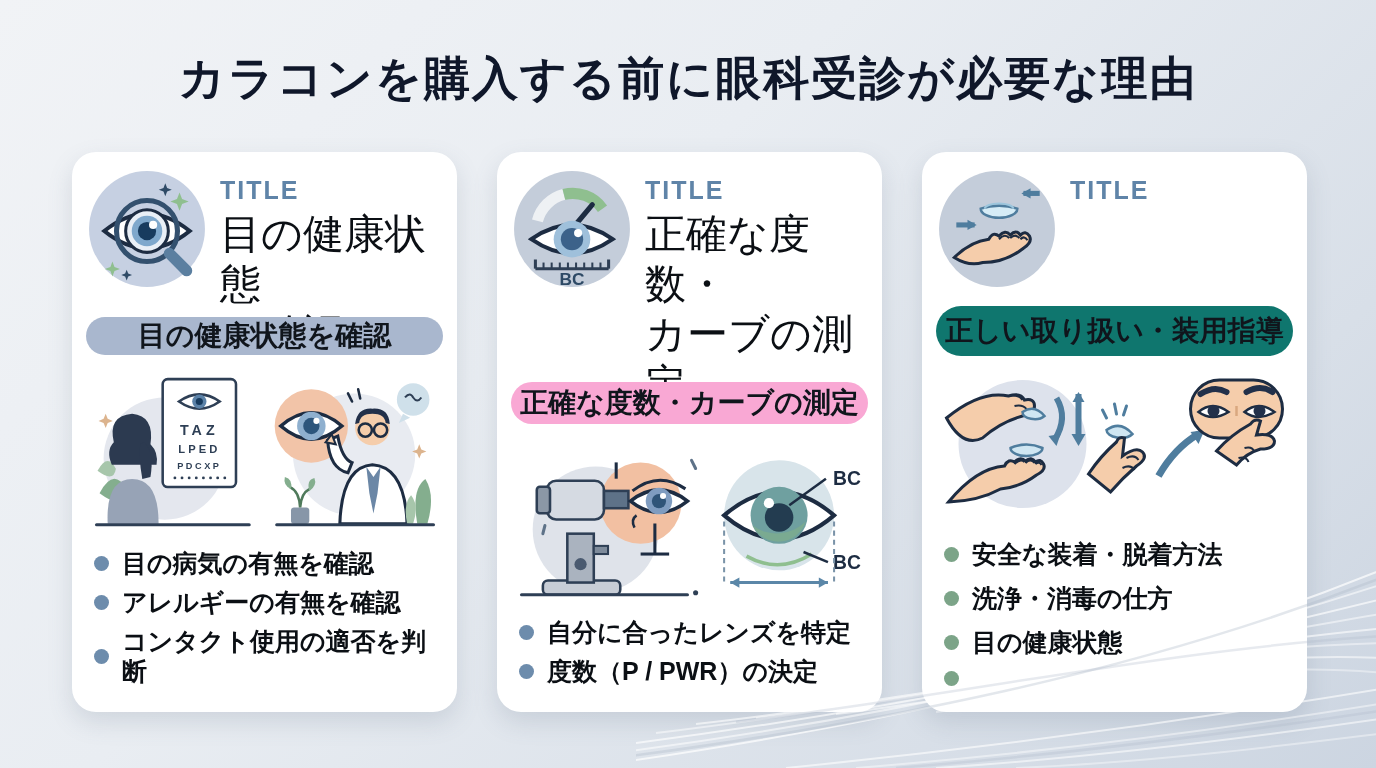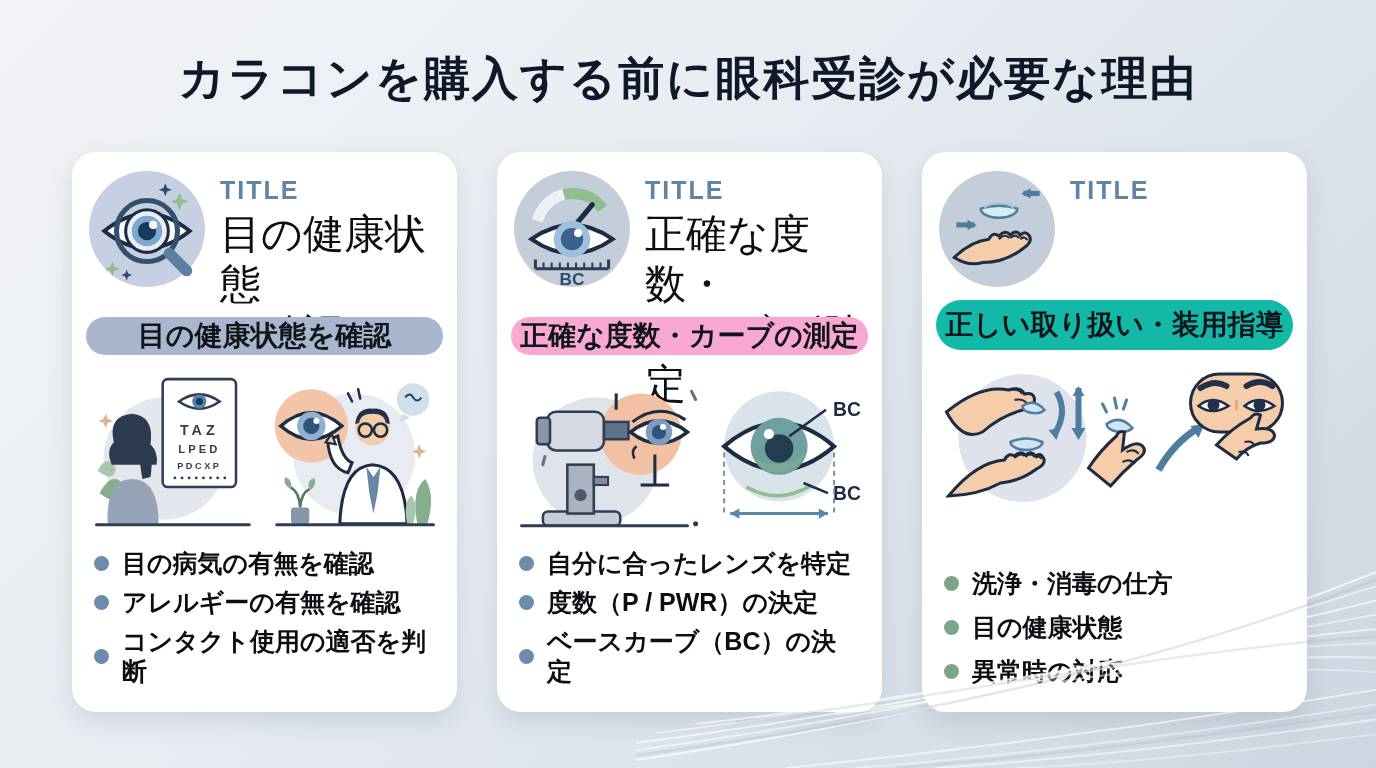--- a/index.html
+++ b/index.html
@@ -39,28 +39,28 @@
   .card-header { display:flex; align-items:flex-start; gap:12px; min-height:128px; }
   .icon-circle { width:122px; height:122px; flex:none; }
   .icon-circle svg { width:100%; height:100%; display:block; }
   .head-text { padding-top:8px; }
   .title-label {
     font-size:25px; font-weight:700; letter-spacing:2px;
     color:#5f84a8; margin-bottom:4px;
   }
   .heading { font-size:41px; font-weight:400; line-height:1.22; color:#0b0f14; }
   .pill {
-    margin-top:4px;
+    margin-top:10px;
     height:50px; border-radius:26px;
     display:flex; align-items:center; justify-content:center;
     font-size:28px; font-weight:800; color:#10151c;
   }
   .pill--blue  { background:#a9b7ce; }
   .pill--sage  { background:#f9a8d4; }
-  .pill--green { background:#14b8a6; }
+  .pill--green { background:#0f766e; }
   .illustration { margin-top:16px; height:168px; }
   .illustration svg { width:100%; height:100%; display:block; }
   .card:nth-child(3) .illustration { height:150px; }
   .bullets { list-style:none; margin-top:auto; margin-bottom:6px; padding:0 8px; }
   .bullets li { display:flex; align-items:center; gap:13px; margin-top:9px; }
   .card:nth-child(3) .bullets li { margin-top:14px; }
   .bullets .dot { width:15px; height:15px; border-radius:50%; flex:none; }
   .dot--blue  { background:#6d8cac; }
   .dot--green { background:#7ca488; }
   .bullets .txt { font-size:25px; font-weight:700; color:#0b0f14; line-height:1.2; }
@@ -258,24 +258,20 @@
     </div>
     <ul class="bullets">
       <li>
           <span class="dot dot--blue"></span>
           <span class="txt">自分に合ったレンズを特定</span>
         </li>
       <li>
           <span class="dot dot--blue"></span>
           <span class="txt">度数（P / PWR）の決定</span>
         </li>
-      <li>
-          <span class="dot dot--blue"></span>
-          <span class="txt">ベースカーブ（BC）の決定</span>
-        </li>
     </ul>
   </section>
 
   <section class="card">
     <div class="card-header">
       <div class="icon-circle">
         <svg viewBox="0 0 120 120">
           <circle cx="60" cy="60" r="57" fill="#c4cdda"></circle>
           <path d="M18,88 q16,-16 34,-18 q4,-8 10,-3 q6,-7 11,-1 q6,-6 10,0 q5,-5 9,1 q3,6 -6,12 q-18,14 -40,14 q-14,4 -28,-5 Z" fill="#f5cdab" stroke="#1d2c42" stroke-width="3"></path>
           <path d="M62,70 q6,-6 10,-1 M73,69 q5,-5 9,0 M83,70 q4,-4 7,1" fill="none" stroke="#1d2c42" stroke-width="2"></path>
@@ -326,29 +322,32 @@
         <path d="M300,40 Q314,28 330,40 Q314,50 300,40 Z" fill="#ffffff" stroke="#1d2c42" stroke-width="2.5"></path>
         <circle cx="315" cy="39" r="6" fill="#22304a"></circle>
         <line x1="292" y1="34" x2="292" y2="44" stroke="#d9a77f" stroke-width="2.5"></line>
         <path d="M306,52 q4,-6 10,-3 l-4,14 q16,-2 18,6 q0,8 -14,8 q-14,4 -24,16 l-20,-14 q14,-16 34,-27 Z" fill="#f5cdab" stroke="#1d2c42" stroke-width="3"></path>
         <path d="M300,76 q8,-2 10,4 M294,86 q8,-2 10,4" fill="none" stroke="#1d2c42" stroke-width="2"></path>
       </svg>
     </div>
     <ul class="bullets">
       <li>
           <span class="dot dot--green"></span>
+          <span class="txt">安全な装着・脱着方法</span>
+        </li>
+      <li>
+          <span class="dot dot--green"></span>
           <span class="txt">洗浄・消毒の仕方</span>
         </li>
       <li>
           <span class="dot dot--green"></span>
           <span class="txt">目の健康状態</span>
         </li>
       <li>
           <span class="dot dot--green"></span>
-          <span class="txt">異常時の対応</span>
         </li>
     </ul>
   </section>
 </div>
 
 <svg class="waves" viewBox="0 0 740 240" fill="none">
   <g stroke="#ffffff" stroke-width="2">
     <path d="M-20,235 C220,200 480,150 750,40" opacity="0.7"></path>
     <path d="M-20,225 C230,192 490,140 750,55" opacity="0.55"></path>
     <path d="M0,215 C240,184 500,132 750,70" opacity="0.65"></path>

